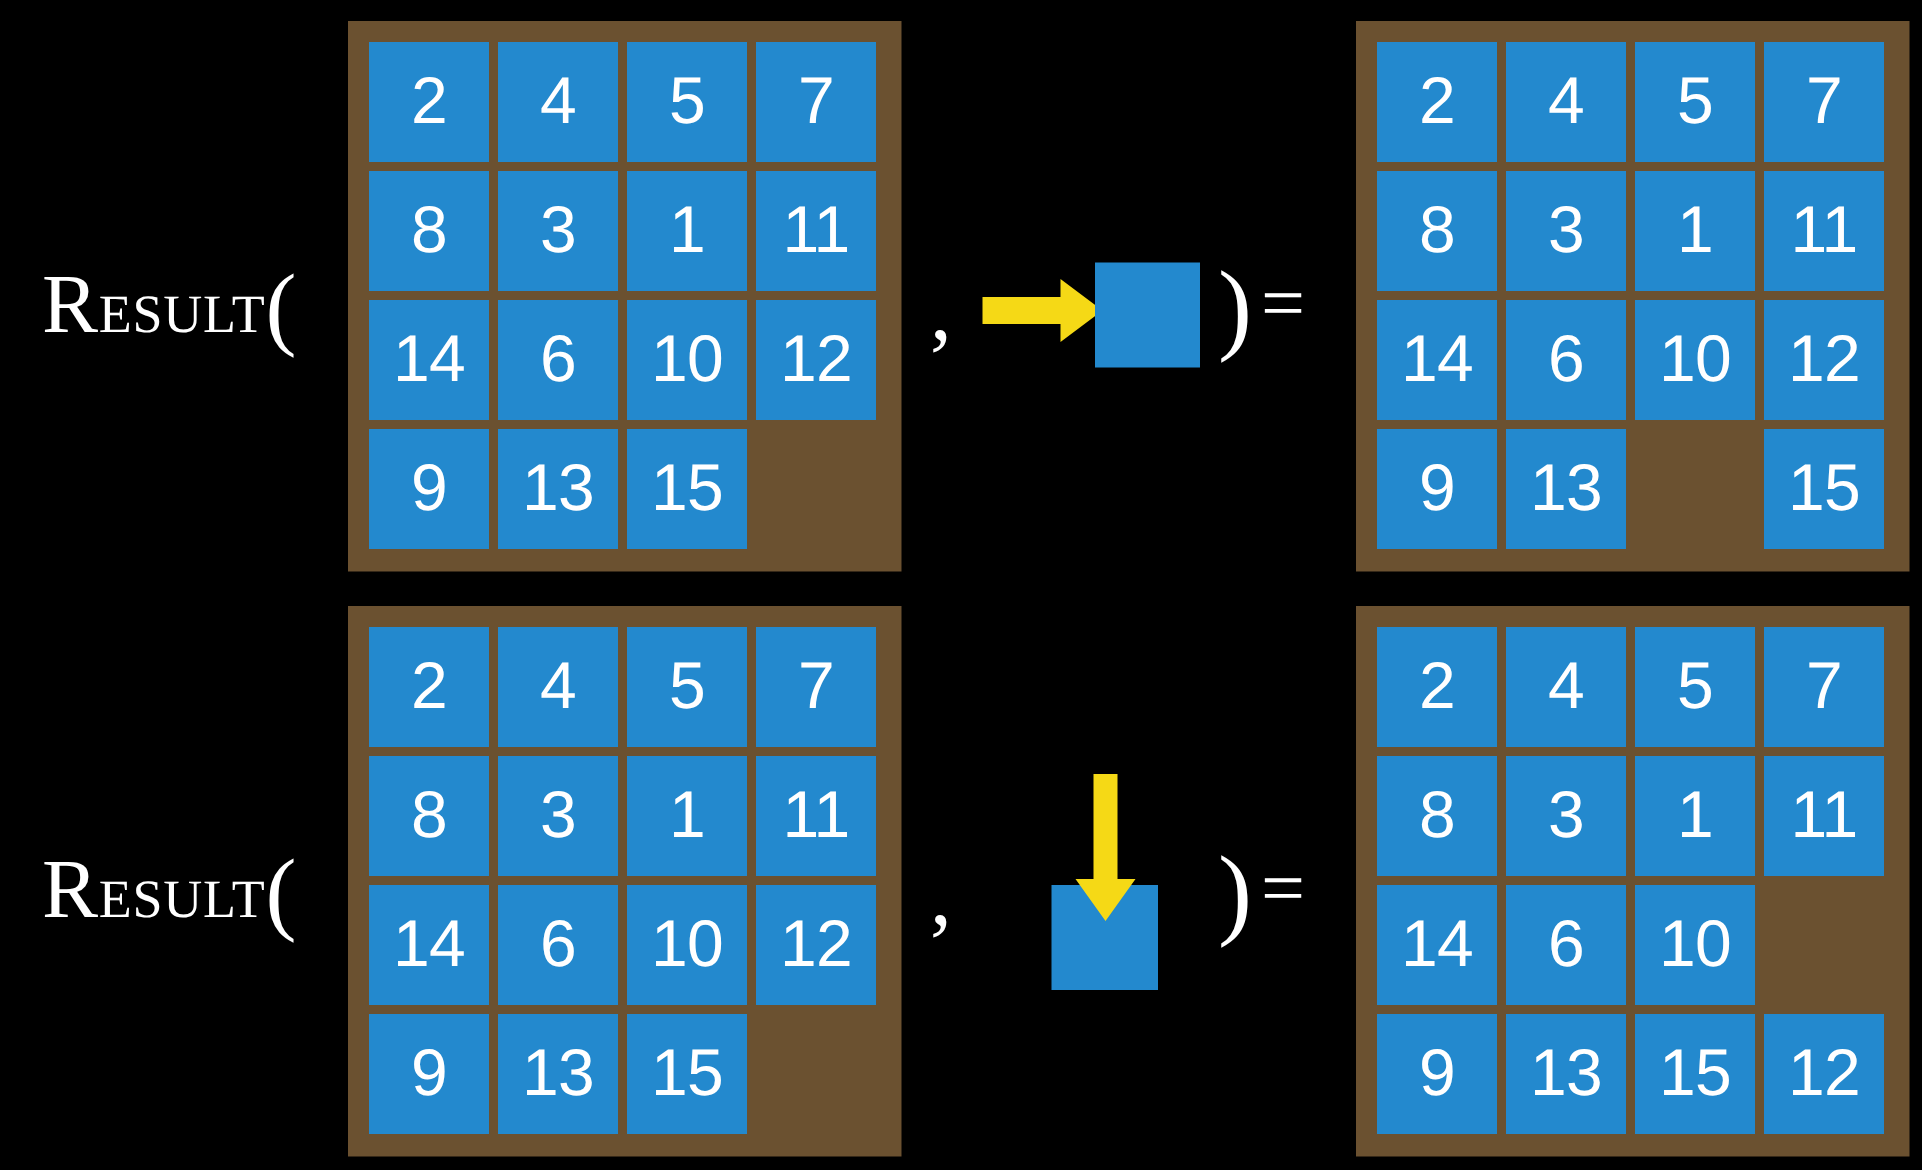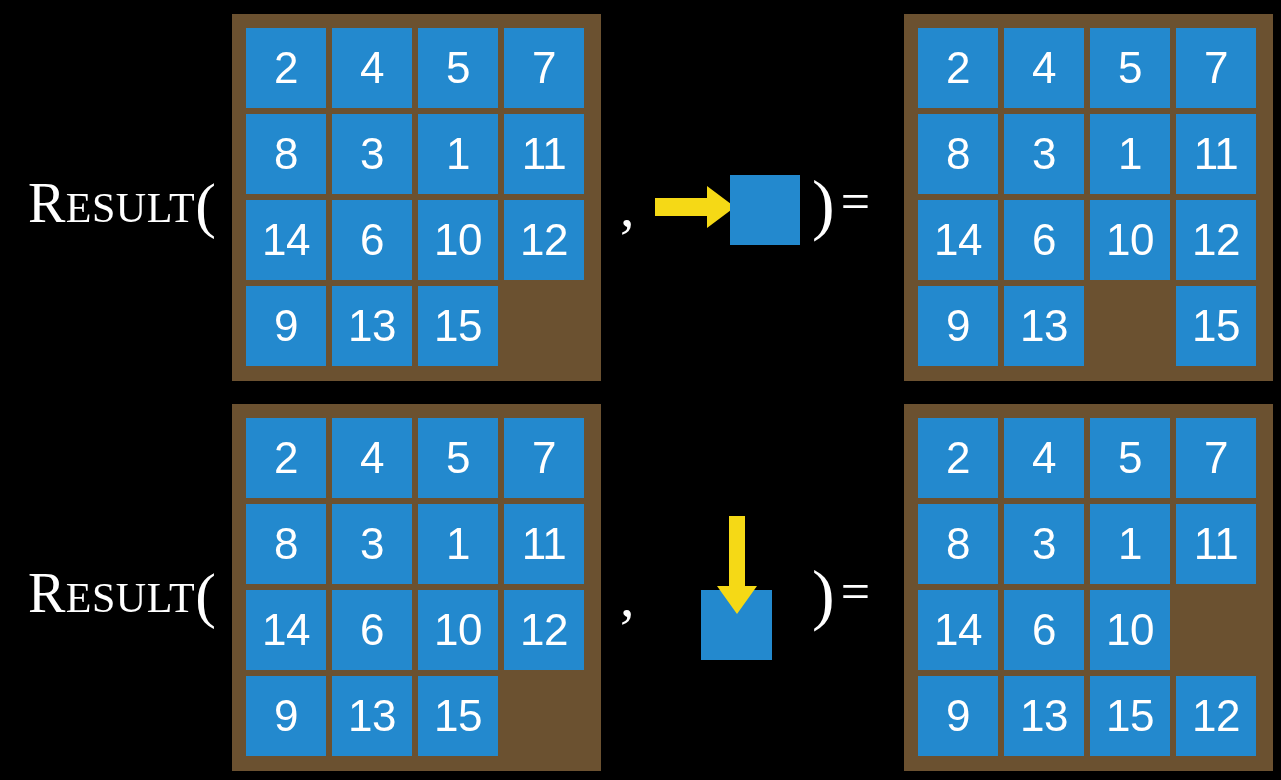--- a/index.html
+++ b/index.html
@@ -29,21 +29,21 @@
     font-family: "Liberation Serif", "DejaVu Serif", serif;
     color: #ffffff;
     white-space: nowrap;
     line-height: 1;
     letter-spacing: 0.5px;
   }
   .result-label .cap {
     font-size: 56px;
   }
   .result-label .sc {
-    font-size: 42px;
+    font-size: 36px;
   }
   .result-label .paren {
     font-size: 62px;
     position: relative;
     top: 4px;
   }
 
   
   .grid {
     position: absolute;

